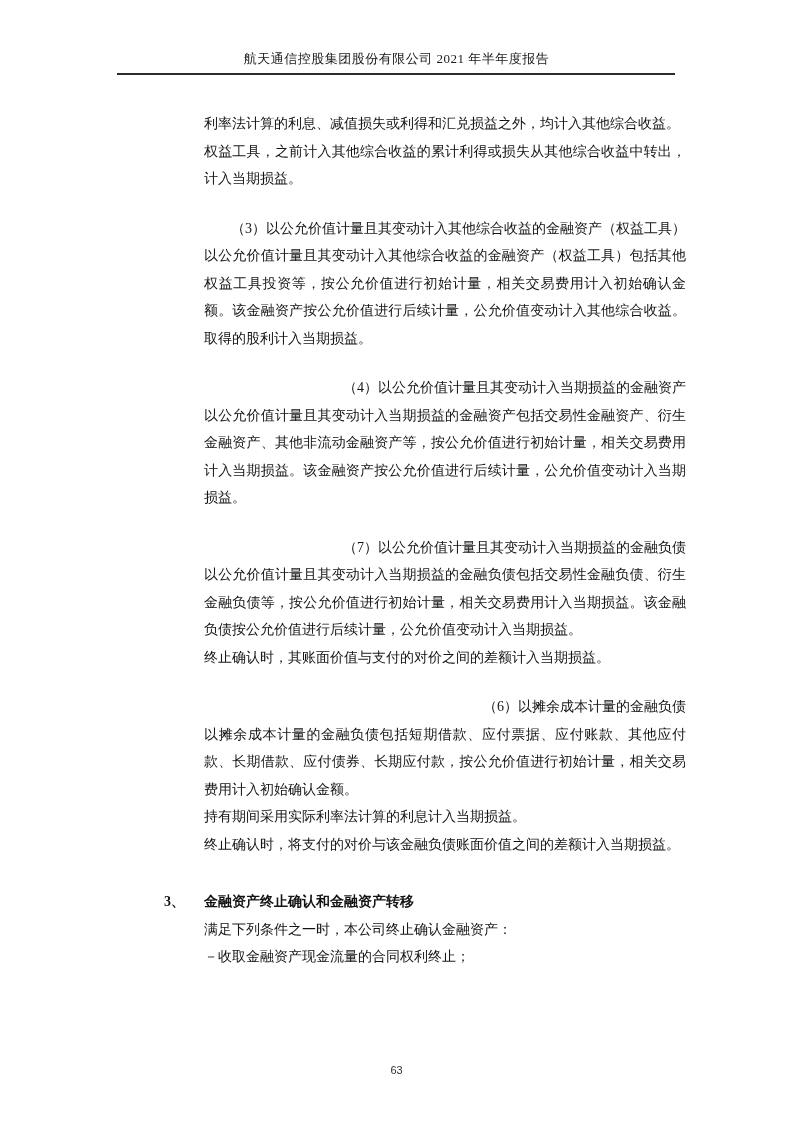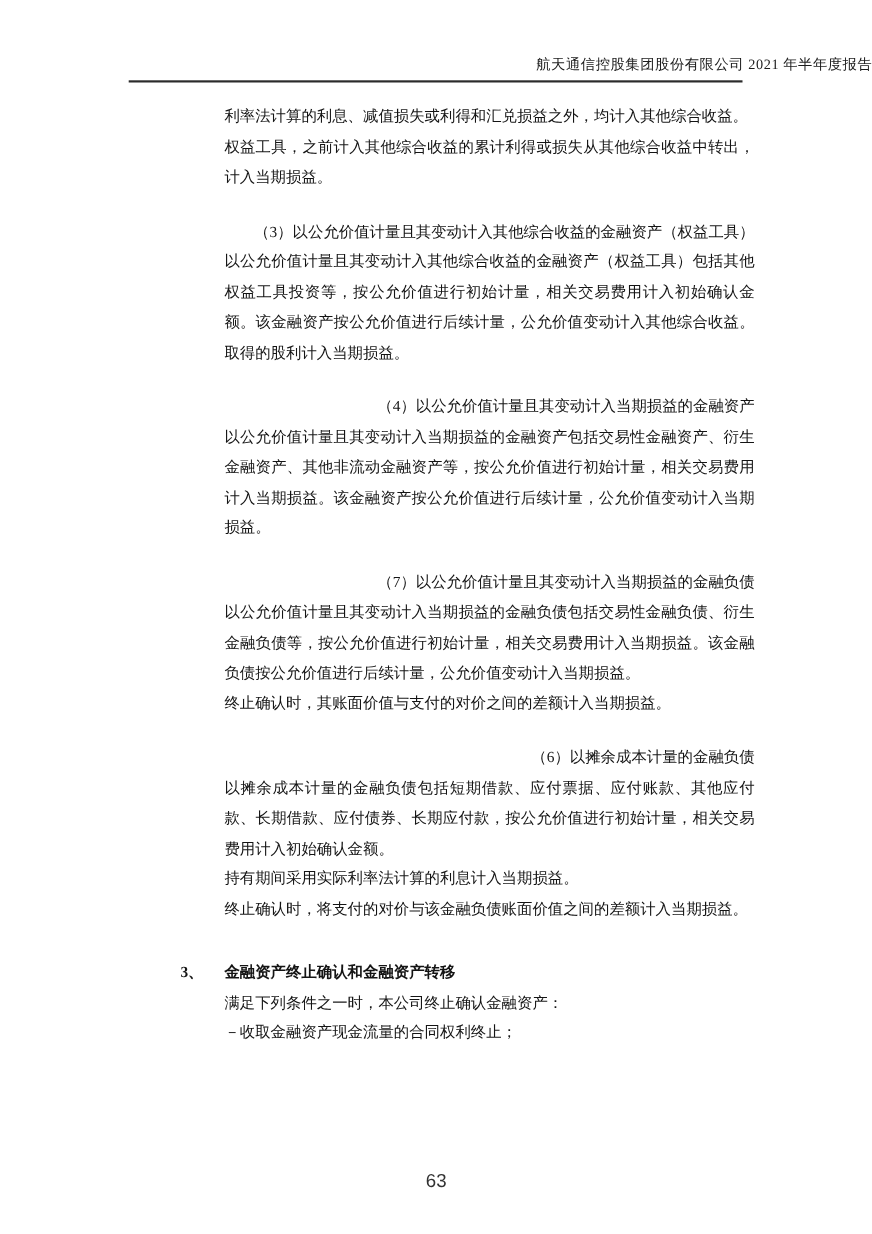--- a/index.html
+++ b/index.html
@@ -14,36 +14,36 @@
     background: #ffffff;
     overflow: hidden;
     font-family: "Liberation Serif", "DejaVu Serif", serif;
     color: #141414;
   }
   .report-header-title {
     position: absolute;
     top: 50px;
     left: 0;
     width: 100%;
-    text-align: right;
+    text-align: center;
     font-size: 13px;
     letter-spacing: 0.5px;
     color: #1a1a1a;
   }
   .header-rule {
     position: absolute;
     top: 73px;
     left: 117px;
     width: 558px;
     height: 2px;
     background: #2b2b2b;
   }
   .content {
     position: absolute;
-    top: 93px;
+    top: 110px;
     left: 204px;
     width: 482px;
     font-size: 14px;
     line-height: 27.5px;
     text-align: justify;
     text-justify: inter-ideograph;
   }
   .para {
     margin: 0;
   }
@@ -63,21 +63,21 @@
     left: -40px;
     top: 0;
   }
   .page-footer {
     position: absolute;
     top: 1064px;
     left: 0;
     width: 100%;
     text-align: center;
     font-family: "Liberation Sans", "DejaVu Sans", sans-serif;
-    font-size: 17px;
+    font-size: 11px;
     color: #333333;
   }
 </style>
 </head>
 <body>
 
 <div class="page">
 
   <div class="report-header-title">航天通信控股集团股份有限公司 2021 年半年度报告</div>
 

